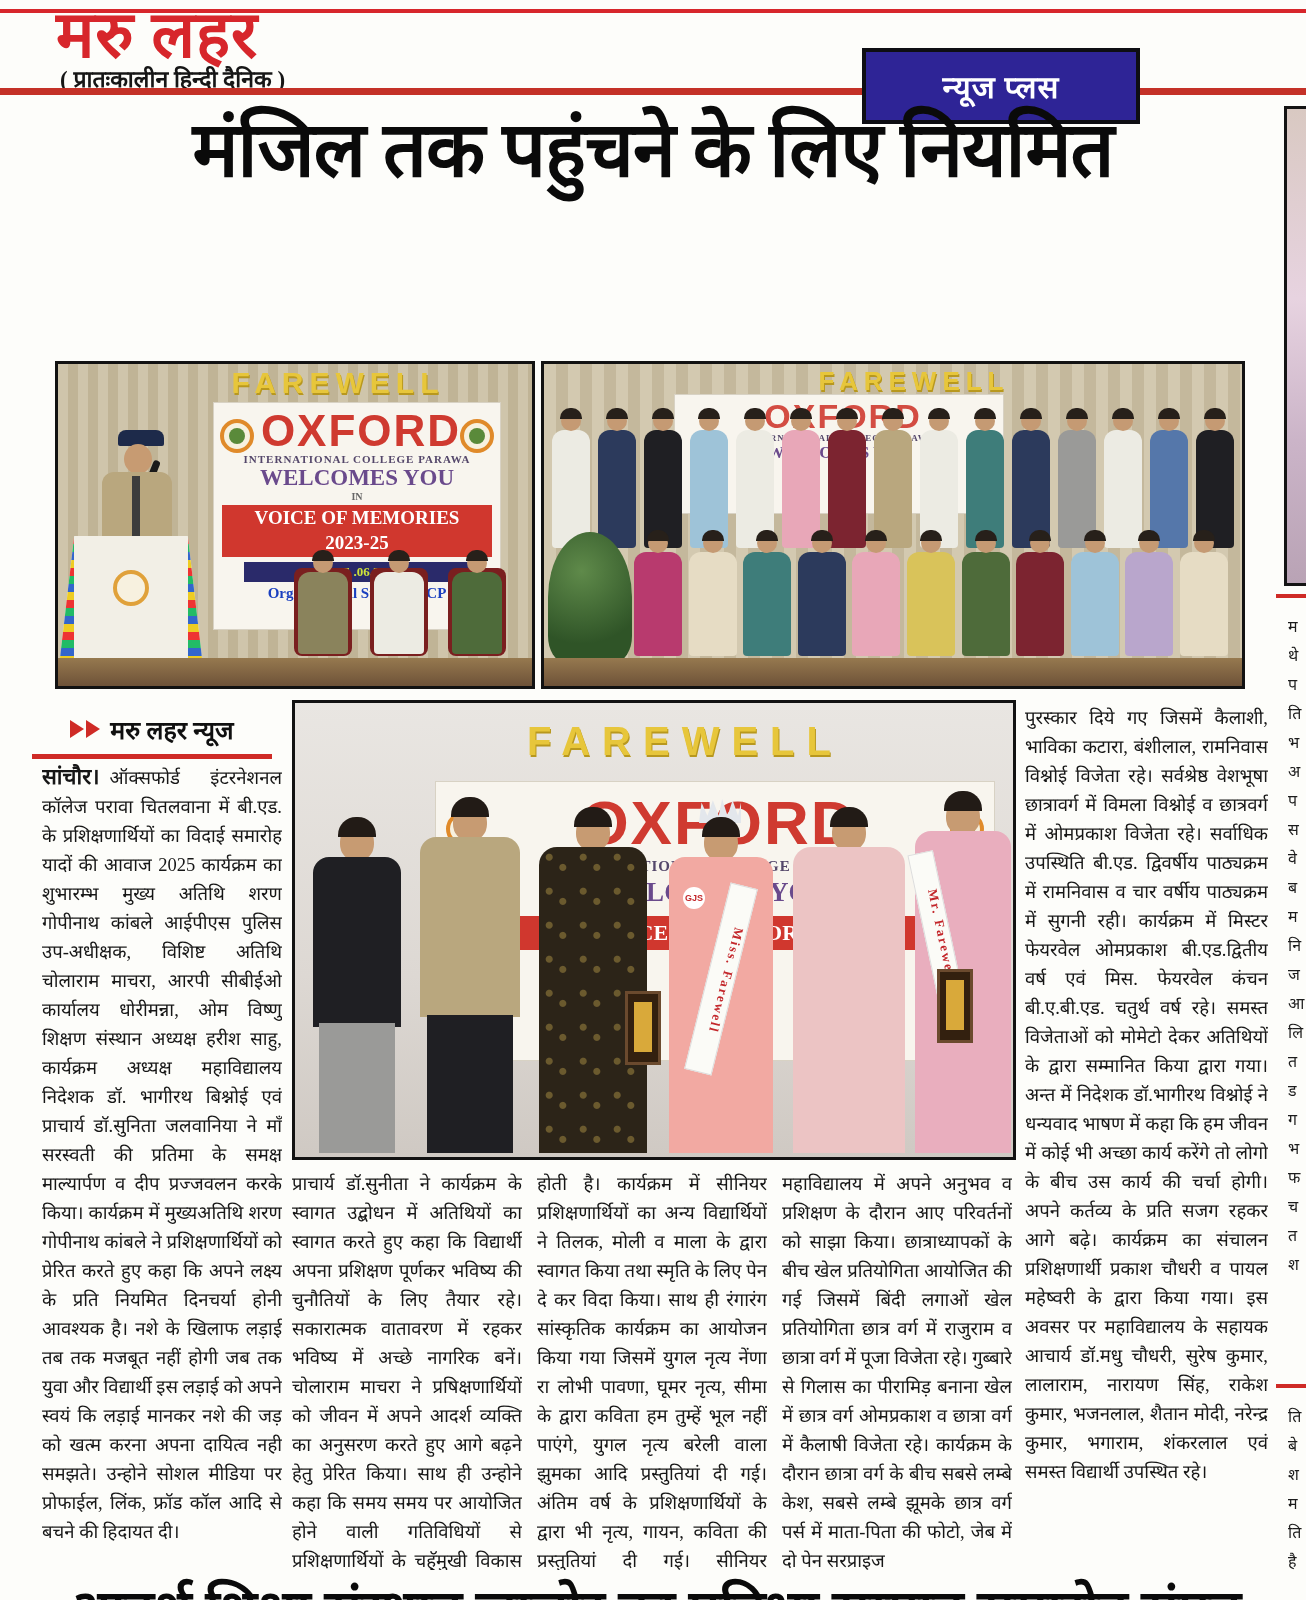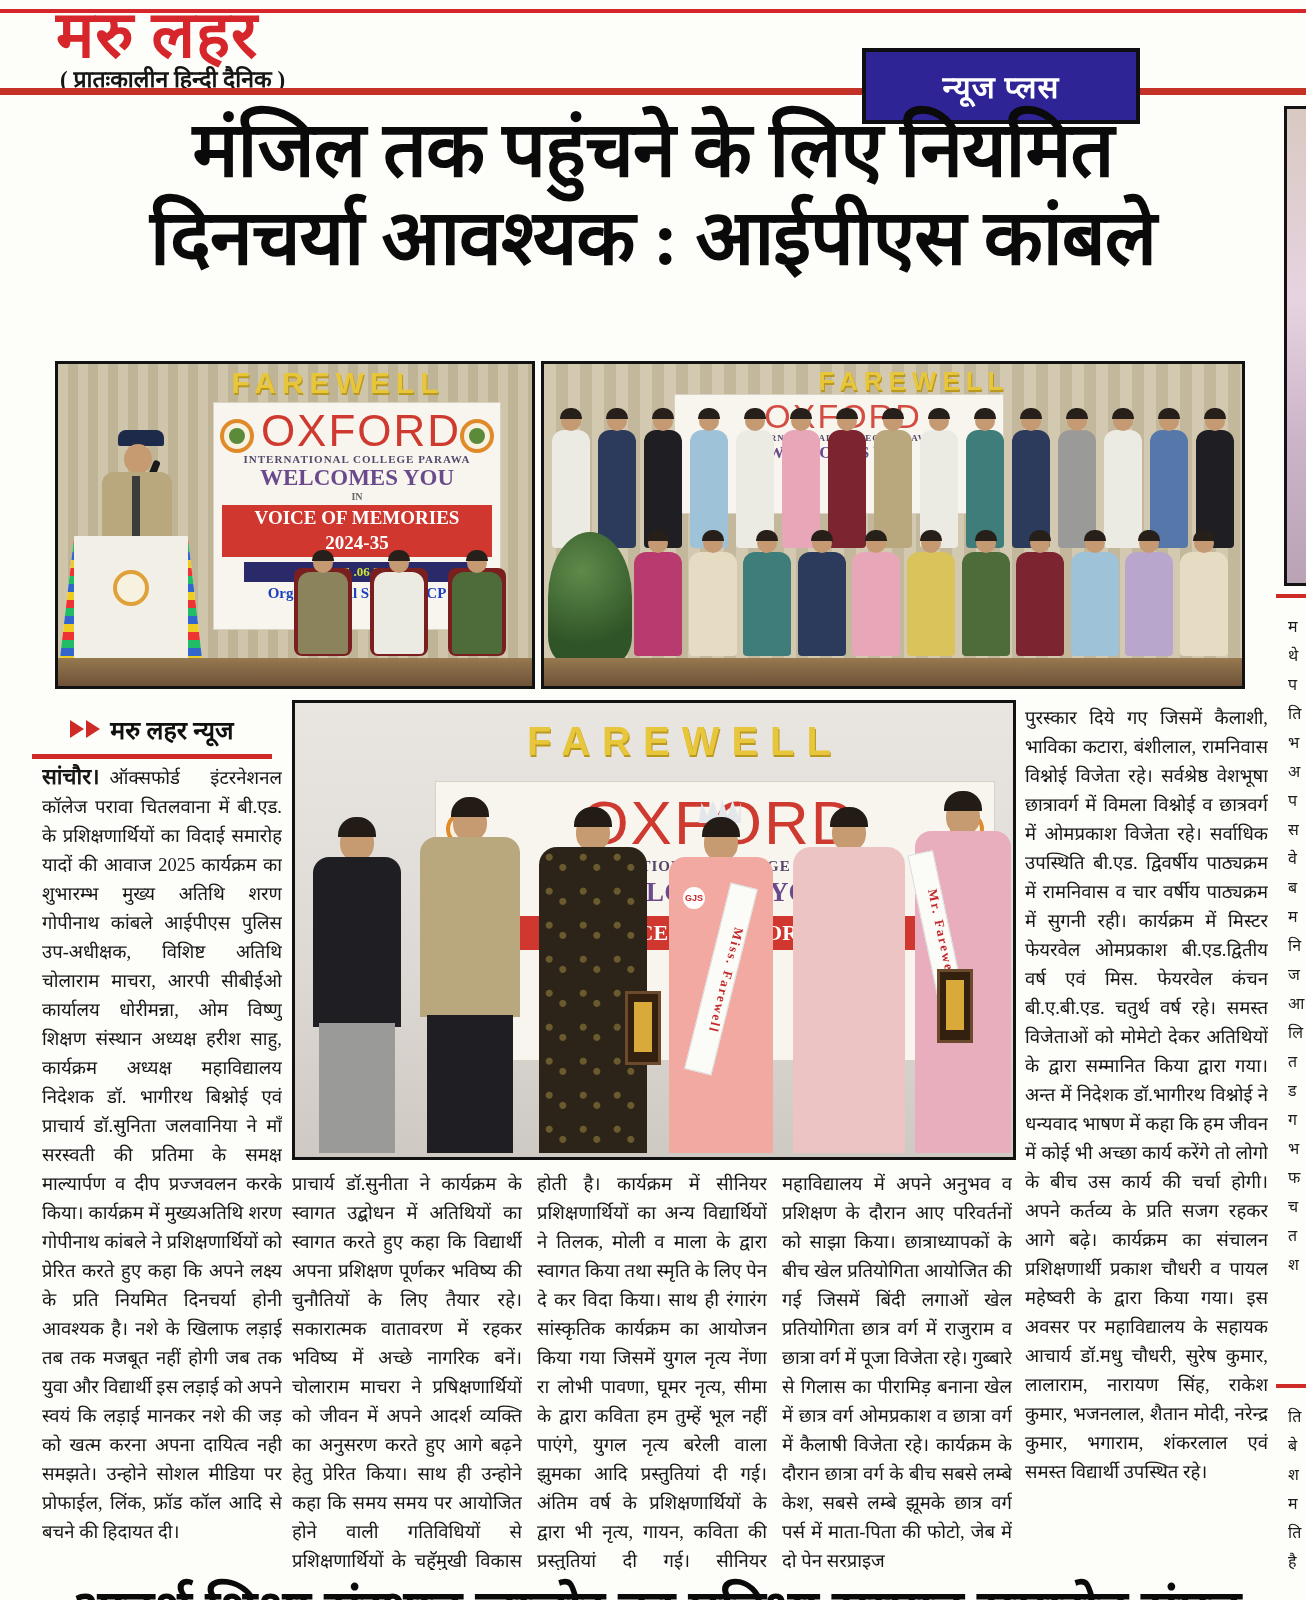--- a/index.html
+++ b/index.html
@@ -30,21 +30,21 @@
   .ph-right{left:541px;top:361px;width:704px;height:328px;
            background:repeating-linear-gradient(90deg,#d3c9b0 0 12px,#c4b89c 12px 24px);}
   .ph-mid{left:292px;top:700px;width:724px;height:460px;
           background:linear-gradient(180deg,#e9e6e2 0%,#ddd8d3 60%,#cfc9c3 100%);}
   .stage{position:absolute;left:0;right:0;bottom:0;height:28px;background:linear-gradient(180deg,#96794f,#6e5238);}
 
   
   .farewell{position:absolute;text-align:center;font-weight:900;color:#e7c63b;
             text-shadow:1px 2px 0 #b8981e;letter-spacing:6px;font-family:"Liberation Sans",sans-serif;}
   .banner{position:absolute;background:#f8f5ee;border:1px solid #d8d2c4;text-align:center;box-sizing:border-box;}
-  .bn-oxford{color:#cf3a30;font-weight:400;letter-spacing:2px;line-height:1;font-family:"Liberation Sans",sans-serif;margin-left:8px;}
+  .bn-oxford{color:#cf3a30;font-weight:700;letter-spacing:2px;line-height:1;font-family:"Liberation Sans",sans-serif;margin-left:8px;}
   .bn-college{color:#54476a;font-weight:700;letter-spacing:1px;}
   .bn-welcome{color:#6a4a8c;font-weight:800;}
   .bn-in{color:#666;font-weight:700;}
   .bn-band{background:#d0372e;color:#fff;font-weight:800;}
   .bn-date{background:#2a2a6a;color:#cfe23a;font-weight:700;}
   .bn-org{color:#1a3fbf;font-weight:800;}
   .logo{position:absolute;width:34px;height:34px;border-radius:50%;background:#f7f1df;
         border:4px solid #e08a2a;box-sizing:border-box;}
   .logo::after{content:'';position:absolute;inset:5px;border-radius:50%;background:#5a8a3a;}
 
@@ -127,33 +127,32 @@
 
   <div class="abs rule-red-thin"></div>
   <div class="abs masthead-title">मरु लहर</div>
   <div class="abs masthead-tagline">( प्रातःकालीन हिन्दी दैनिक )</div>
   <div class="abs rule-red-thick"></div>
   <div class="abs badge">
     <span>न्यूज प्लस</span>
   </div>
 
   <div class="abs headline hl1">मंजिल तक पहुंचने के लिए नियमित</div>
-  <div class="abs headline hl2">दिनचर्या आवश्यक : आईपीएस कांबले</div>
 
   <div class="abs photo ph-left">
     <div class="farewell" style="left:110px;top:2px;width:340px;font-size:30px;">FAREWELL</div>
     <div class="banner" style="left:155px;top:38px;width:288px;height:228px;padding-top:6px;">
       <span class="logo" style="left:6px;top:16px;"></span>
       <span class="logo" style="right:6px;top:16px;"></span>
       <div class="bn-oxford" style="font-size:44px;">OXFORD</div>
       <div class="bn-college" style="font-size:11px;">INTERNATIONAL COLLEGE PARAWA</div>
       <div class="bn-welcome" style="font-size:23px;">WELCOMES YOU</div>
       <div class="bn-in" style="font-size:10px;">IN</div>
       <div class="bn-band" style="margin:3px 8px 0;font-size:19px;padding:2px 0;">VOICE OF MEMORIES</div>
-      <div class="bn-band" style="margin:0 8px;font-size:19px;padding:1px 0 3px;">2024-35</div>
+      <div class="bn-band" style="margin:0 8px;font-size:19px;padding:1px 0 3px;">2023-25</div>
       <div class="bn-date" style="margin:5px 30px 0;font-size:13px;padding:2px 0;">DATE .06.2025</div>
       <div class="bn-org" style="font-size:15px;margin-top:3px;">Organizer-All Students ICP</div>
     </div>
 
     <div class="abs" style="left:30px;top:66px;width:110px;height:210px;">
       <div class="cap" style="left:30px;top:0;width:46px;height:16px;"></div>
       <div class="abs" style="left:36px;top:14px;width:28px;height:30px;border-radius:50%;background:#c79b72;"></div>
       <div class="mic" style="left:62px;top:30px;"></div>
       <div class="abs c-khaki" style="left:14px;top:42px;width:70px;height:120px;border-radius:12px 12px 0 0;"></div>
       <div class="abs" style="left:44px;top:46px;width:8px;height:60px;background:#3c3c3c;"></div>

